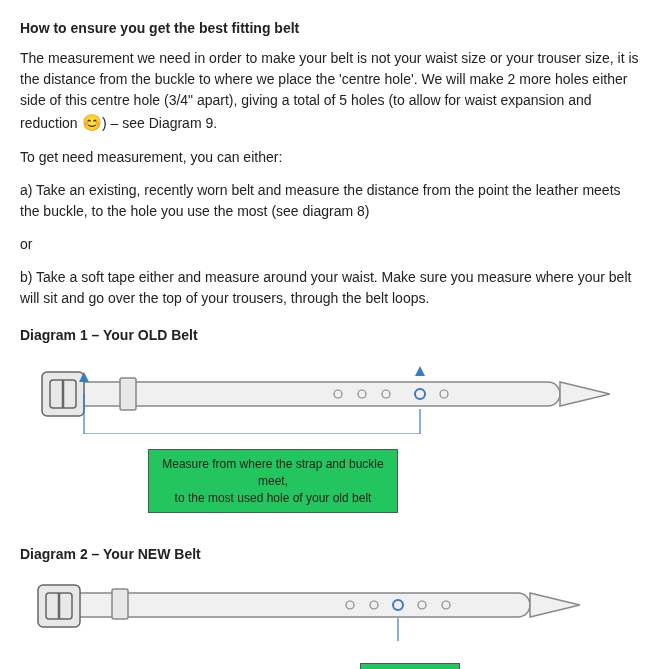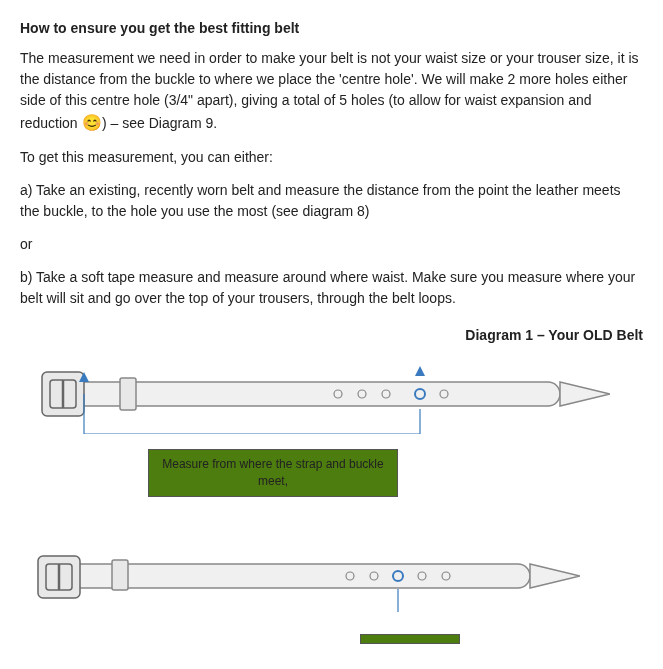--- a/index.html
+++ b/index.html
@@ -17,56 +17,55 @@
       margin-bottom: 12px;
     }
     p {
       margin-bottom: 12px;
       line-height: 1.5;
     }
     .diagram-title {
       font-weight: bold;
       margin-bottom: 8px;
       margin-top: 16px;
-      text-align: right;
     }
     .diagram-container {
       position: relative;
       margin-bottom: 30px;
     }
     
     .belt-svg {
       display: block;
     }
     .callout-box {
       border: 1px solid #555;
-      background: #4d7c0f;
+      background: #22c55e;
       padding: 6px 10px;
       font-size: 12px;
       text-align: center;
       position: absolute;
       line-height: 1.4;
     }
   </style>
 </head>
 <body>
 
 <h2>How to ensure you get the best fitting belt</h2>
 
 <p>
   <span>The measurement we need in order to make your belt is not your waist size or your trouser size, it is the distance from the buckle to where we place the 'centre hole'.  We will make 2 more holes either side of this centre hole (3/4" apart), giving a total of 5 holes (to allow for waist expansion and reduction</span><span style="font-size:16px;"> 😊</span><span>) – see Diagram 9.</span>
 </p>
 
-<p>To get this measurement, you can either:</p>
+<p>To get need measurement, you can either:</p>
 
 <p>a) Take an existing, recently worn belt and measure the distance from the point the leather meets the buckle, to the hole you use the most (see diagram 8)</p>
 
 <p>or</p>
 
-<p>b) Take a soft tape measure and measure around where waist.  Make sure you measure where your belt will sit and go over the top of your trousers, through the belt loops.</p>
+<p>b) Take a soft tape either and measure around your waist.  Make sure you measure where your belt will sit and go over the top of your trousers, through the belt loops.</p>
 
 <div>
   <p class="diagram-title">
     <span>Diagram 1</span><span> – Your OLD Belt</span>
   </p>
   <div class="diagram-container" style="height: 160px;">
     <svg class="belt-svg" width="590" height="80" viewBox="0 0 590 80">
 
       <rect x="50" y="28" width="490" height="24" rx="12" ry="12" fill="#f0f0f0" stroke="#888" stroke-width="1.5"></rect>
 
@@ -89,25 +88,29 @@
 
       <line x1="64" y1="40" x2="64" y2="80" stroke="#3a7bbf" stroke-width="1.2"></line>
       <line x1="64" y1="80" x2="400" y2="80" stroke="#3a7bbf" stroke-width="1.2"></line>
       <line x1="400" y1="80" x2="400" y2="55" stroke="#3a7bbf" stroke-width="1.2"></line>
 
       <polygon points="64,18 59,28 69,28" fill="#3a7bbf"></polygon>
     </svg>
 
     <div class="callout-box" style="left: 128px; top: 95px; width: 250px;">
       <span>Measure from where the strap and buckle meet,</span><br>
+      <span>to the most used hole of your old belt</span>
     </div>
   </div>
 </div>
 
 <div style="margin-top: 10px;">
+  <p class="diagram-title">
+    <span>Diagram 2</span><span> – Your NEW Belt</span>
+  </p>
   <div class="diagram-container" style="height: 130px;">
     <svg class="belt-svg" width="560" height="70" viewBox="0 0 560 70">
 
       <rect x="45" y="20" width="465" height="24" rx="12" ry="12" fill="#f0f0f0" stroke="#888" stroke-width="1.5"></rect>
 
       <rect x="18" y="12" width="42" height="42" rx="5" ry="5" fill="#e8e8e8" stroke="#666" stroke-width="1.5"></rect>
       <rect x="26" y="20" width="26" height="26" rx="3" ry="3" fill="none" stroke="#666" stroke-width="1.5"></rect>
       <line x1="39" y1="20" x2="39" y2="46" stroke="#666" stroke-width="2.5"></line>
 
       <polygon points="510,20 560,32 510,44" fill="#f0f0f0" stroke="#888" stroke-width="1.5"></polygon>

